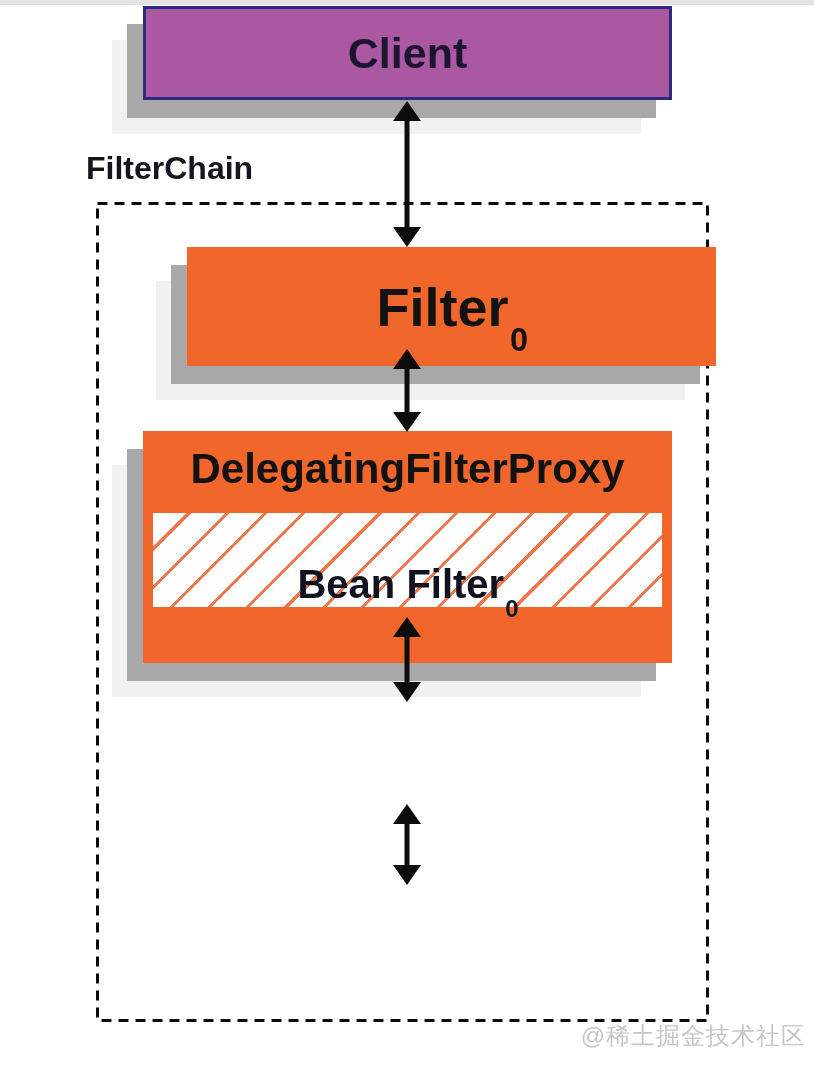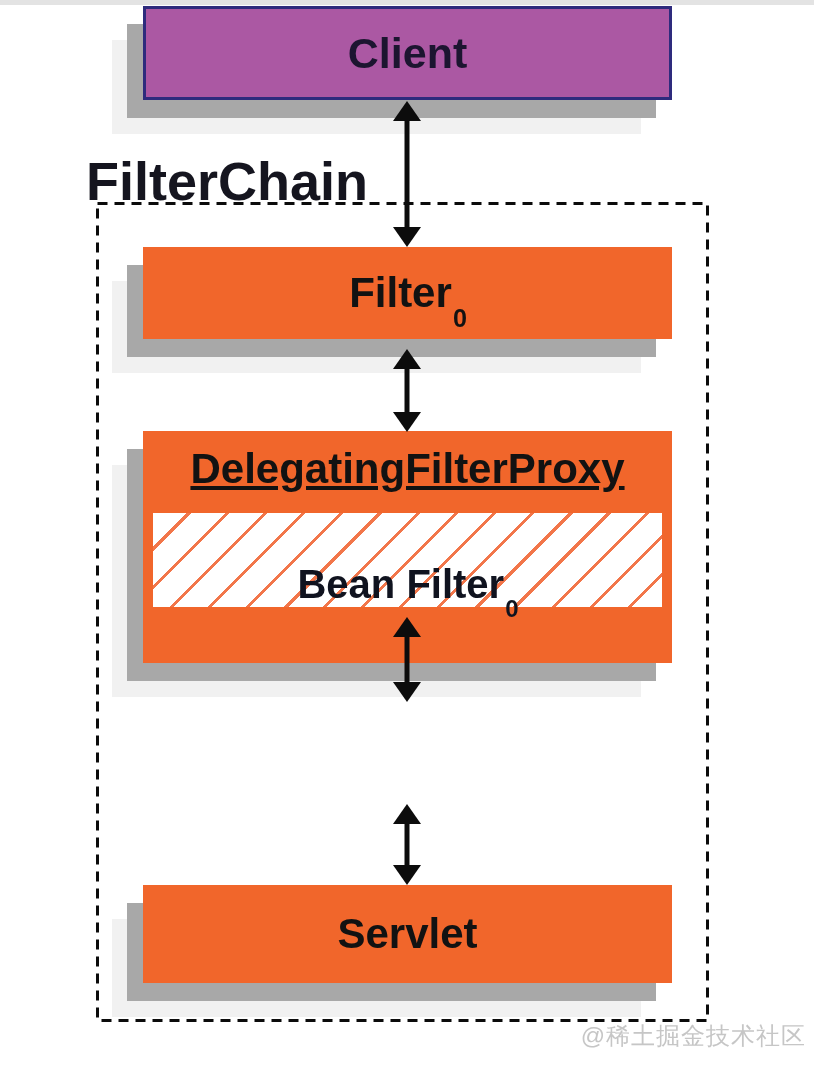--- a/index.html
+++ b/index.html
@@ -34,28 +34,27 @@
   }
   .client-box {
     top: 6px;
     height: 94px;
     background: #ab58a3;
     border: 3px solid #2e2b7d;
     color: #1c1530;
     font-size: 43px;
   }
   .orange { background: #f1662b; }
-  .filter0-box { top: 247px; height: 92px; font-size: 42px; }
+  .filter0-box { top: 247px; height: 119px; font-size: 54px; margin-left: 44px; }
   .dfp-box {
     top: 431px;
     height: 232px;
     flex-direction: column;
     justify-content: flex-start;
     font-size: 42px;
-    text-decoration: underline;
   }
   .dfp-title {
     margin-top: 4px;
     line-height: 1.6;
   }
   .bean-box {
     position: absolute;
     left: 10px;
     top: 82px;
     width: 509px;
@@ -80,21 +79,21 @@
     line-height: 0;
     position: relative;
     top: 0.42em;
     left: 0.05em;
   }
   
   .fc-label {
     position: absolute;
     left: 86px;
     top: 150px;
-    font-size: 54px;
+    font-size: 32px;
     font-weight: bold;
     color: #15151f;
     z-index: 3;
   }
   
   .dashed-wrap {
     position: absolute;
     left: 96px;
     top: 202px;
     width: 613px;
@@ -176,23 +175,20 @@
   </div>
 
   <div class="node-box orange dfp-box">
     <div class="dfp-title">DelegatingFilterProxy</div>
     <div class="bean-box">
       <span><span>Bean Filter</span><sub>0</sub></span>
     </div>
   </div>
 
 
-  <div class="node-box orange servlet-box">
-    <span>Servlet</span>
-  </div>
 
   <div class="varrow arrow-1">
     <div class="head-up"></div>
     <div class="shaft"></div>
     <div class="head-down"></div>
   </div>
   <div class="varrow arrow-2">
     <div class="head-up"></div>
     <div class="shaft"></div>
     <div class="head-down"></div>

